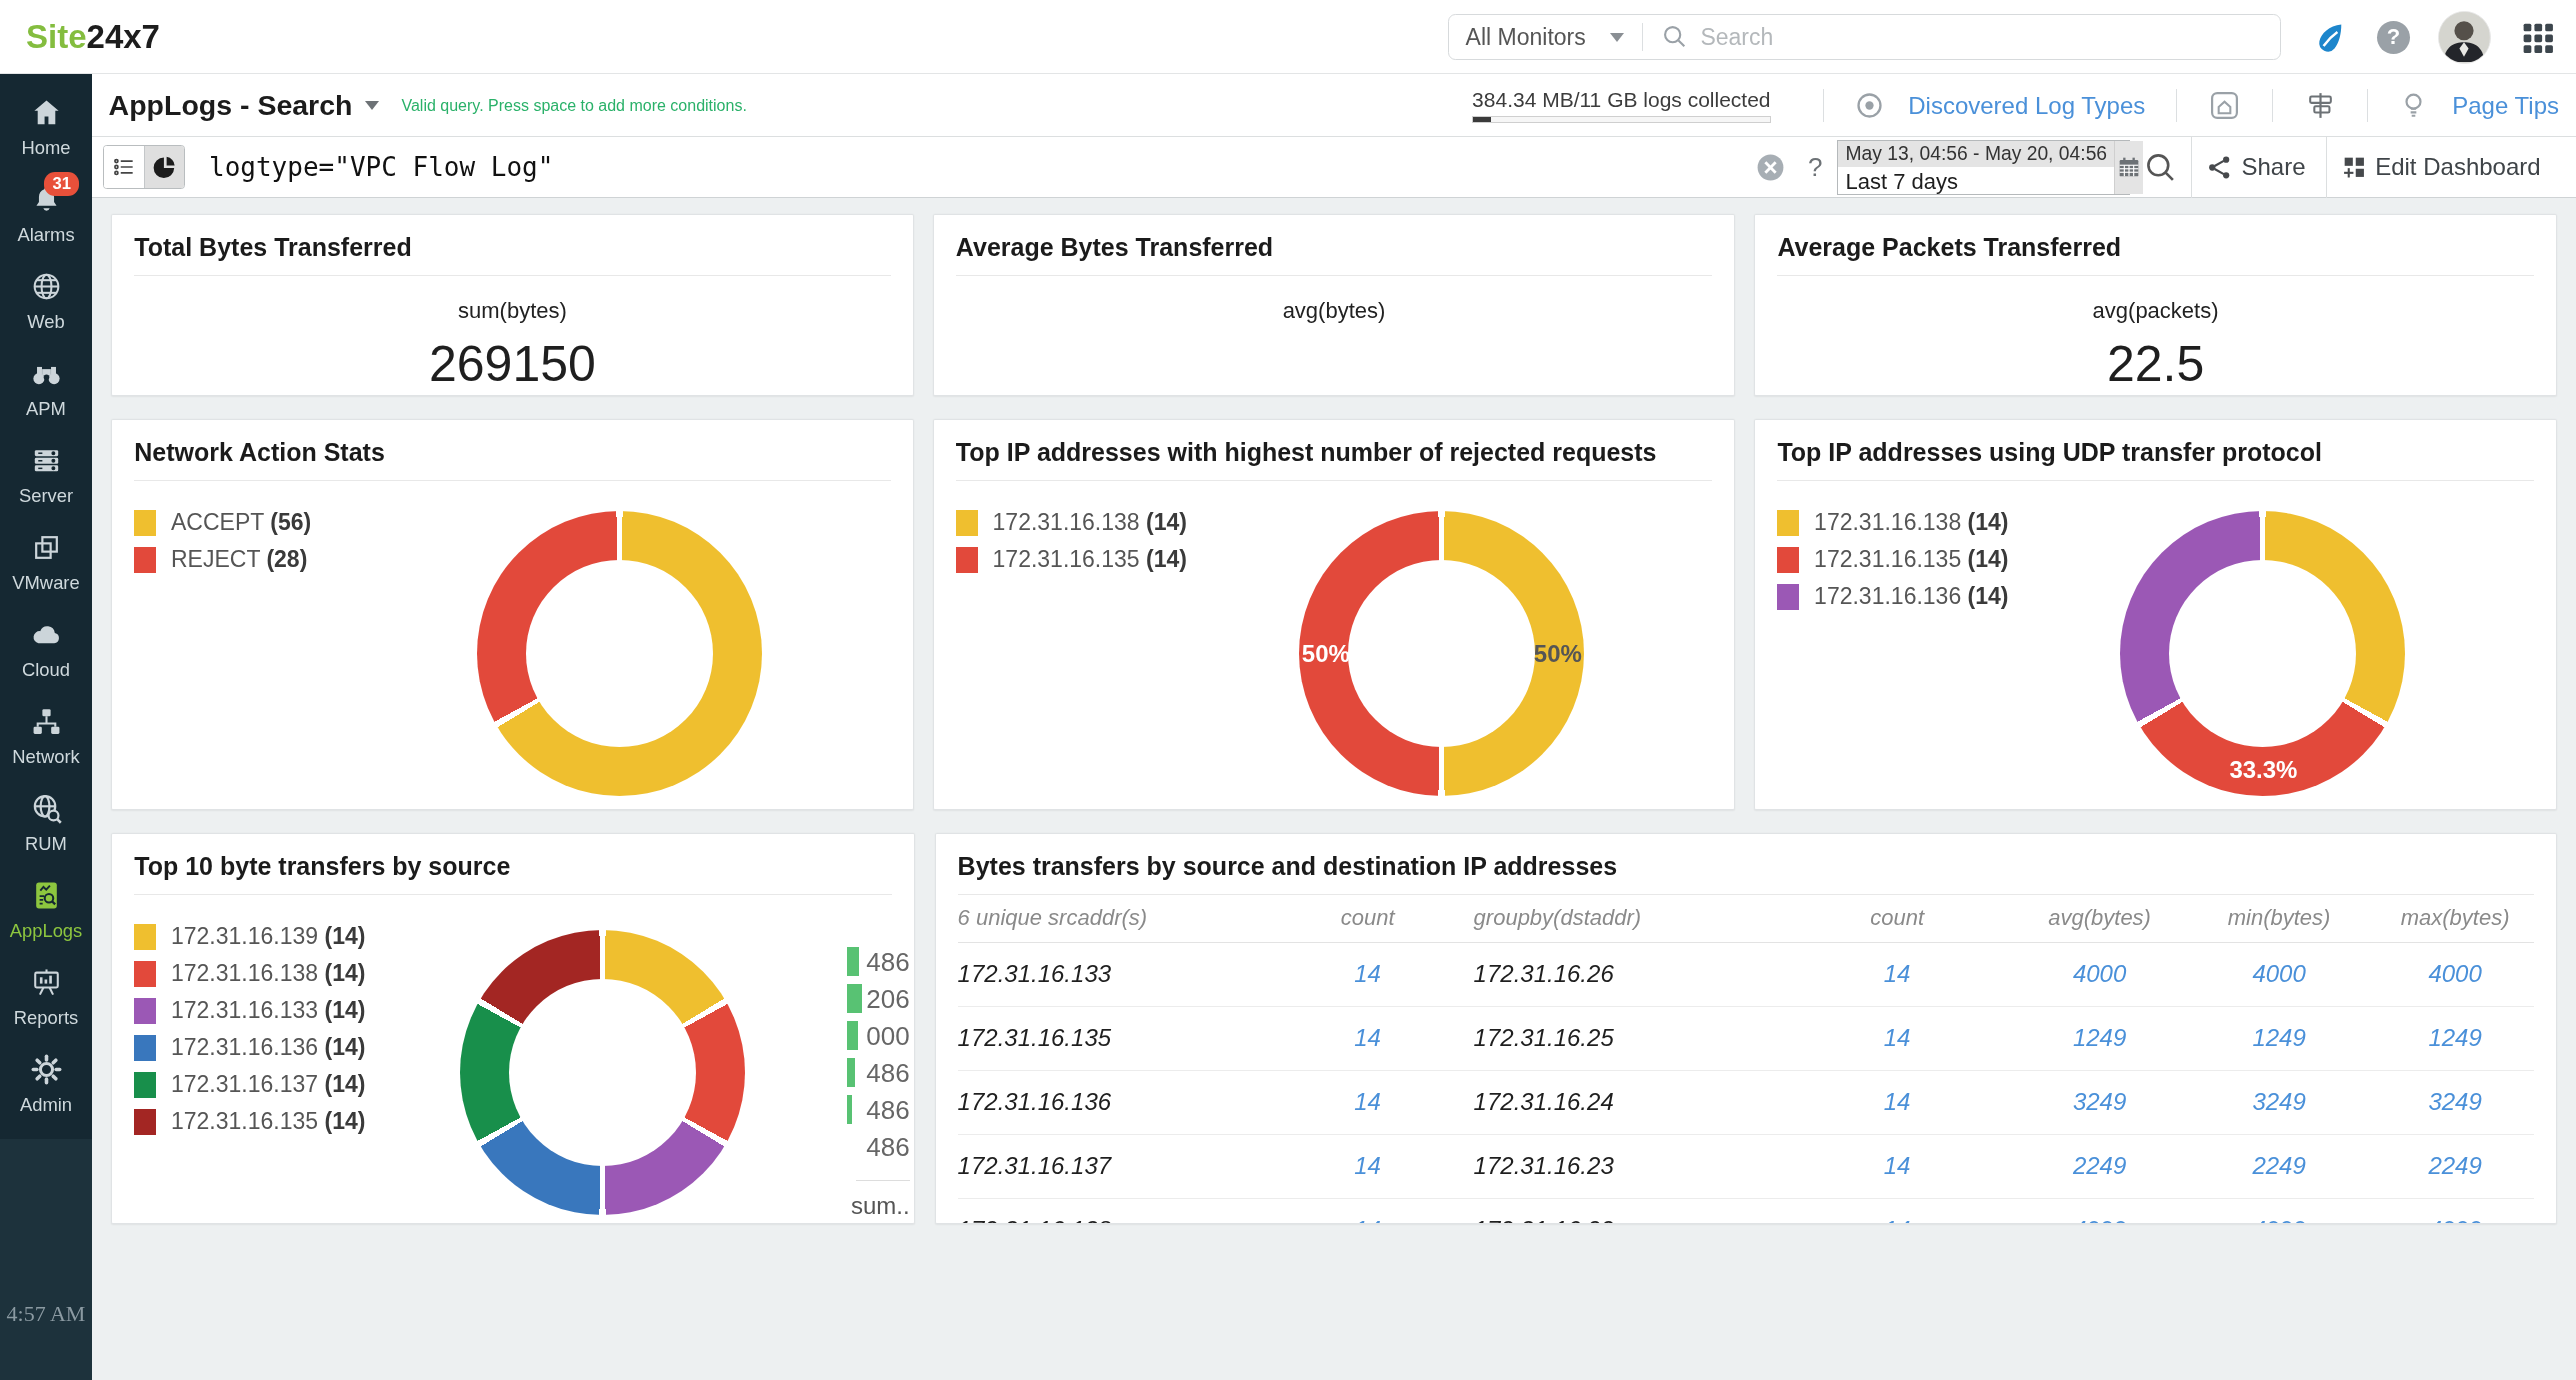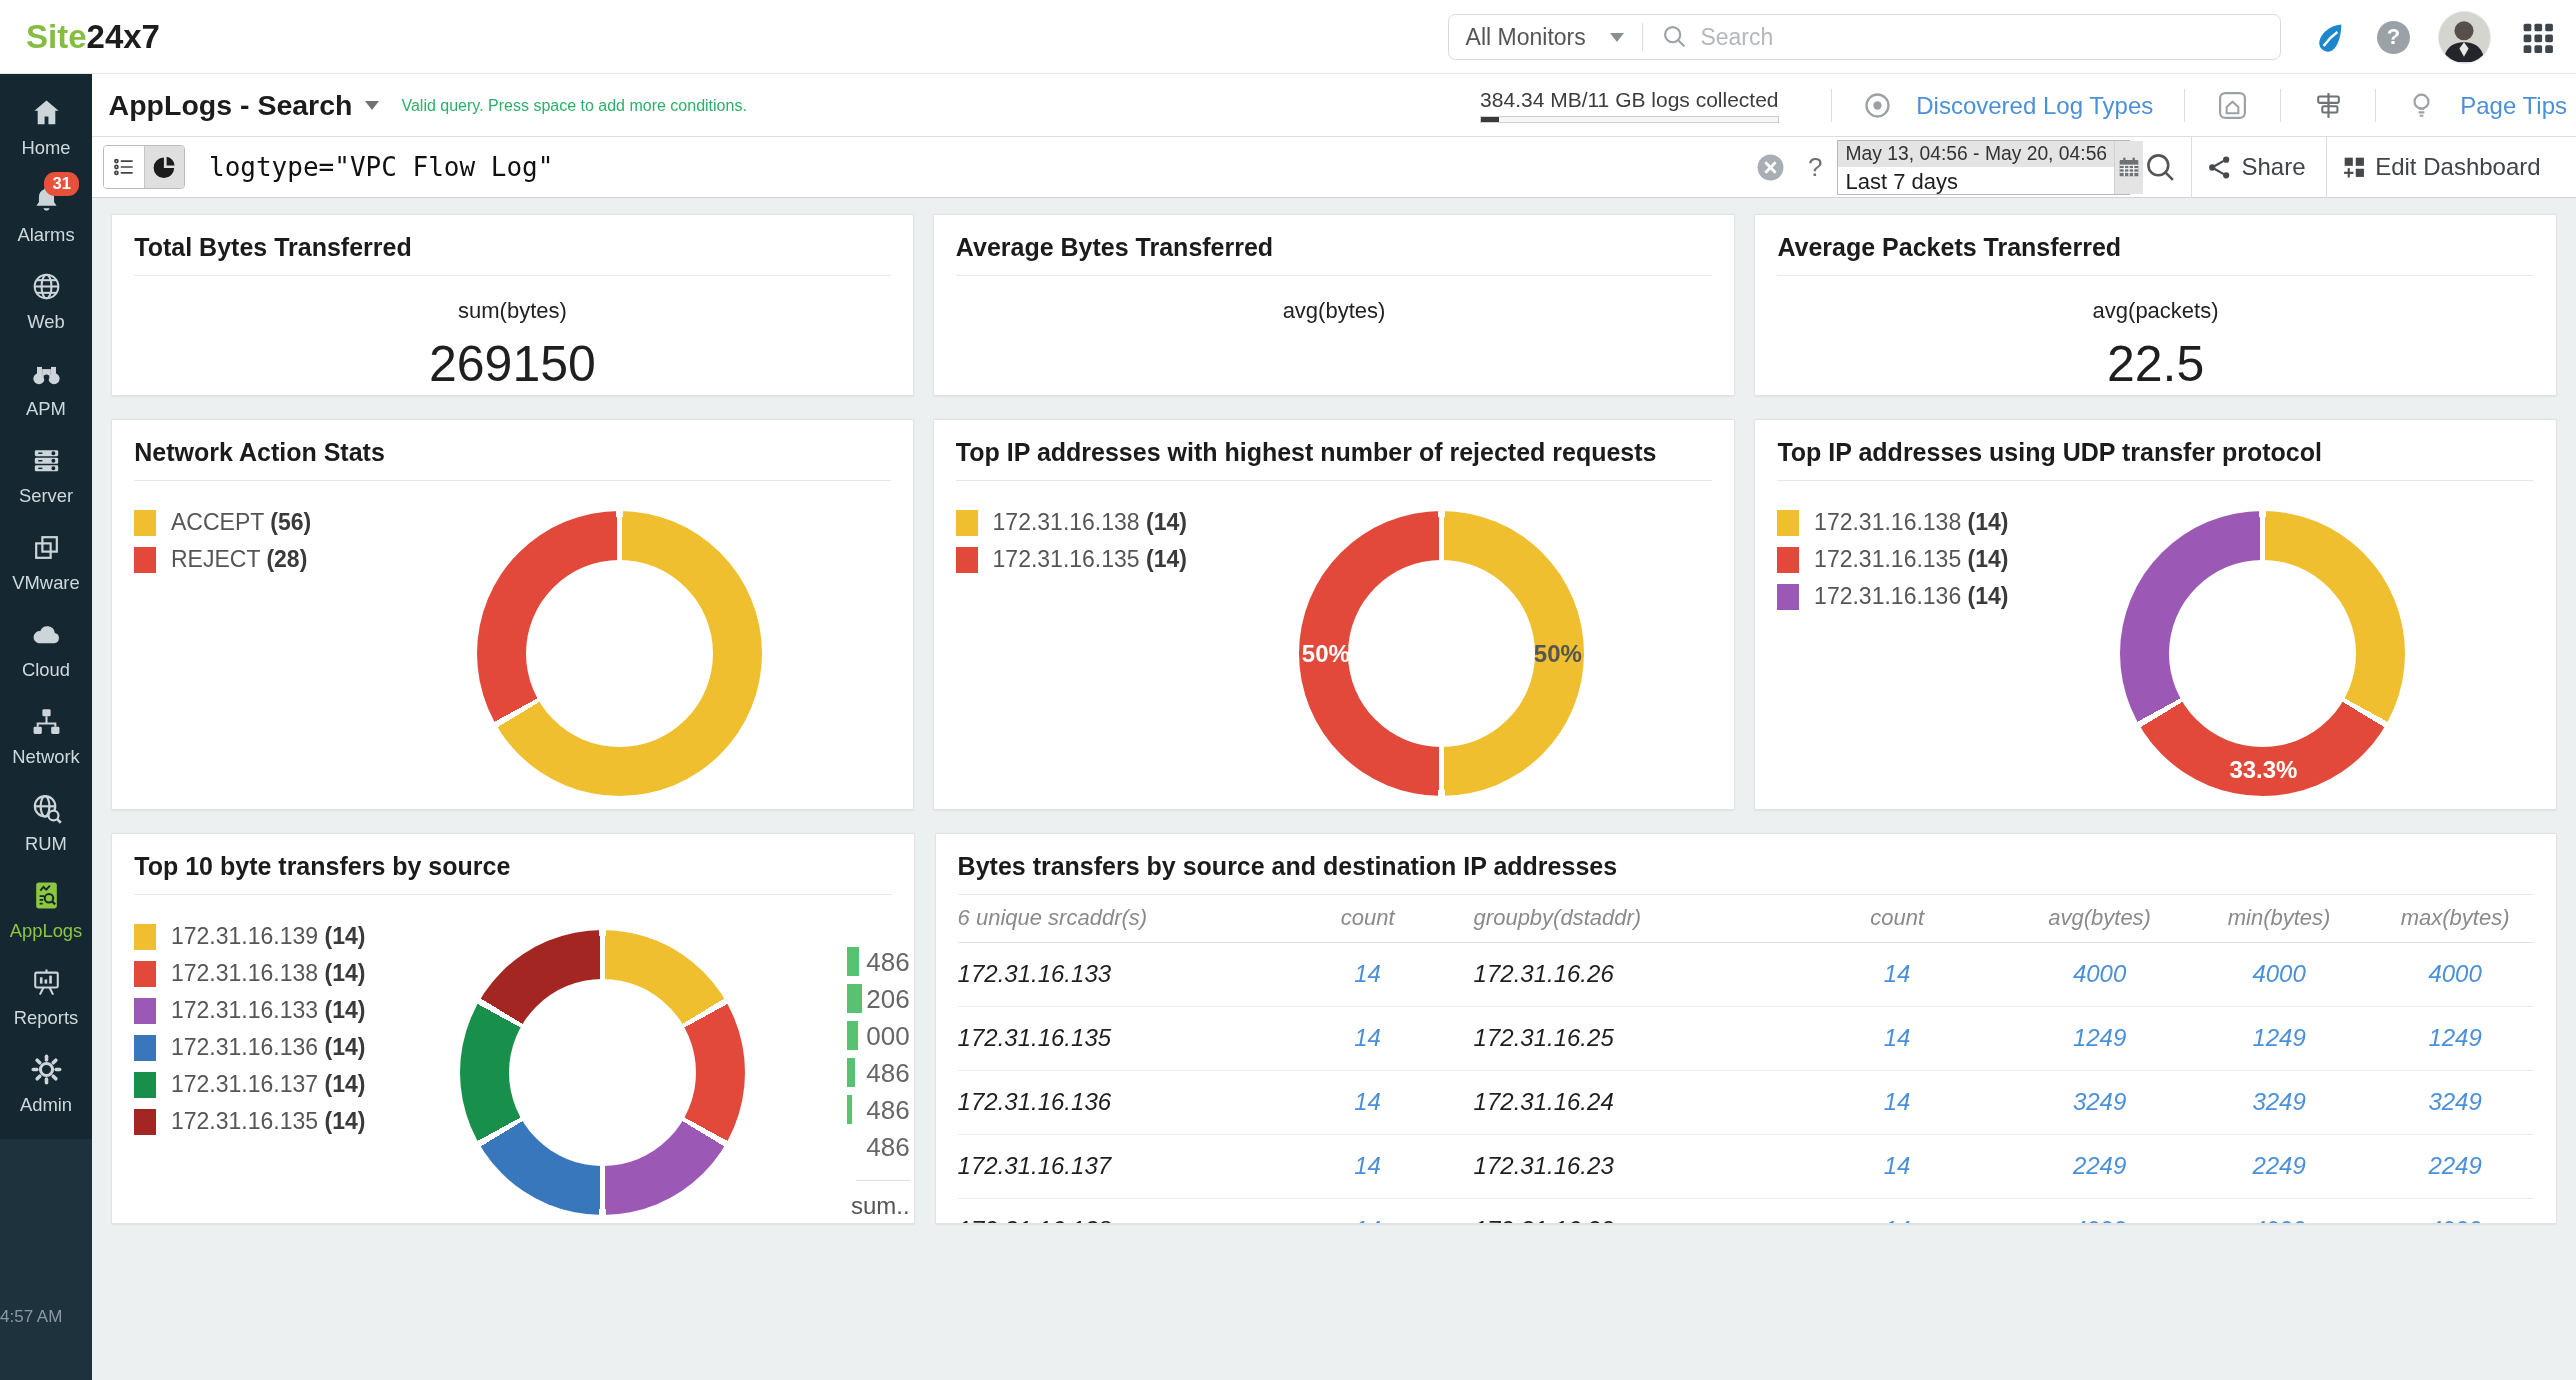--- a/index.html
+++ b/index.html
@@ -21,21 +21,21 @@
   .search-input::placeholder { color:#b4b8bb; }
   .tb-ico { margin-right:28px; display:flex; align-items:center; cursor:pointer; }
   .help-circle { width:33px; height:33px; border-radius:50%; background:#9aa1a7; color:#fff; font-size:22px; font-weight:bold; display:flex; align-items:center; justify-content:center; }
   .avatar { width:53px; height:53px; border-radius:50%; background:#d9d9d4; overflow:hidden; position:relative; border:1.8px solid #e8e8e8; }
 
   
   .subnav { position:absolute; left:92px; top:74px; right:0; height:63px; background:#fff; display:flex; align-items:center; z-index:20; }
   .page-title { font-size:28.5px; font-weight:bold; color:#1c1c1c; margin-left:16.6px; cursor:pointer; }
   .title-caret { width:0; height:0; border-left:7.4px solid transparent; border-right:7.4px solid transparent; border-top:9.2px solid #6d7276; margin-left:13px; }
   .query-status { font-size:16px; color:#2ab169; margin-left:22px; }
-  .subnav-right { position:absolute; right:0; display:flex; align-items:center; height:100%; padding-right:9px;gap:12px; }
+  .subnav-right { position:absolute; right:8px; display:flex; align-items:center; height:100%; padding-right:9px;gap:12px; }
   .usage { margin-right:22px; }
   .usage-text { font-size:21px; color:#3c3c3c; }
   .usage-bar { margin-top:3.7px; height:7.4px; border:0.9px solid #cfcfcf; background:#f6f6f6; position:relative; }
   .usage-fill { position:absolute; left:0; top:0; bottom:0; width:18.4px; background:#3a3a3a; }
   .sn-div { width:0.9px; height:33px; background:#dcdfe1; margin:0 18.4px; }
   .blue-link { font-size:24px; color:#4a90d9; cursor:pointer; text-decoration:none; margin-left:11px; }
   .sn-ico { display:flex; align-items:center; cursor:pointer; }
 
   
   .querybar { position:absolute; left:92px; top:136px; right:0; height:62px; background:#fff; border-top:0.9px solid #dcdfe0; border-bottom:0.9px solid #cfd3d5; display:flex; align-items:center; z-index:20; }
@@ -57,21 +57,21 @@
 
   
   .sidebar { position:absolute; left:0; top:74px; width:92px; bottom:0; background:#152832; z-index:25; }
   .sidebar::after { content:''; position:absolute; left:0; right:0; top:1065px; bottom:0; background:#1d323c; }
   .side-items { position:relative; padding-top:9.2px; }
   .side-item { height:87px; display:flex; flex-direction:column; align-items:center; justify-content:center; cursor:pointer; position:relative; }
   .side-item .ic { position:relative; height:37px; display:flex; align-items:center; justify-content:center; }
   .side-item .lbl { font-size:18.4px; color:#cfd9dd; margin-top:5.5px; }
   .side-item.active .lbl { color:#8dc63f; }
   .badge { position:absolute; top:-9.2px; left:14.7px; background:#e8503a; color:#fff; font-size:16.6px; font-weight:bold; border-radius:11px; padding:1.8px 8.3px; }
-  .sidebar-time { position:absolute; bottom:53px; width:100%; font-size:17px; color:#8b9aa2; z-index:2; }
+  .sidebar-time { position:absolute; bottom:53px; width:100%; text-align:center; font-size:22px; color:#8b9aa2; z-index:2;font-family:Liberation Serif, serif; }
 
   
   .content { position:absolute; left:92px; top:198px; right:0; bottom:0; background:#edf0f1; padding:15.6px 19.3px; overflow:hidden; }
   .row { display:flex; gap:19.3px; }
   .card { background:#fff; border:0.9px solid #e0e3e5; box-shadow:0 0.9px 1.8px rgba(0,0,0,.06); border-radius:1.8px; position:relative; overflow:hidden; }
   .stats-row { margin-bottom:23px; }
   .stats-row .card { flex:1; height:182px; }
   .charts-row { margin-bottom:23px; }
   .charts-row .card { flex:1; height:391px; }
   .bottom-row .card.top10 { width:804px; height:391px; flex:none; }

